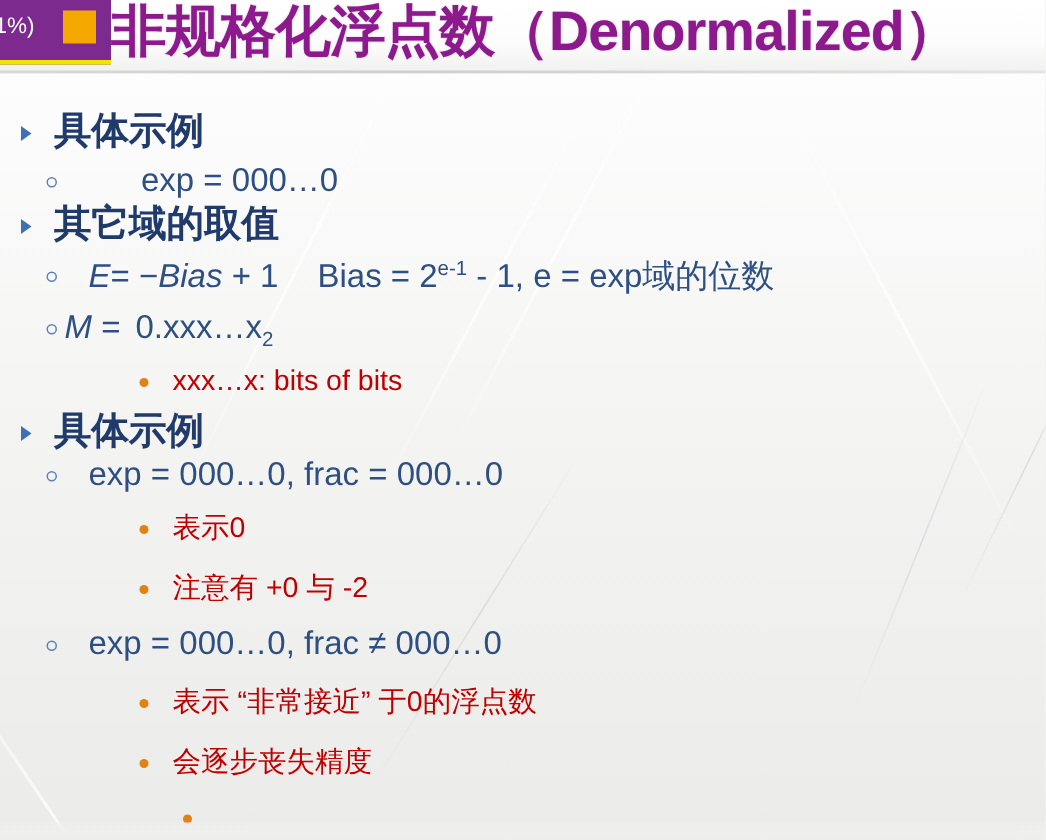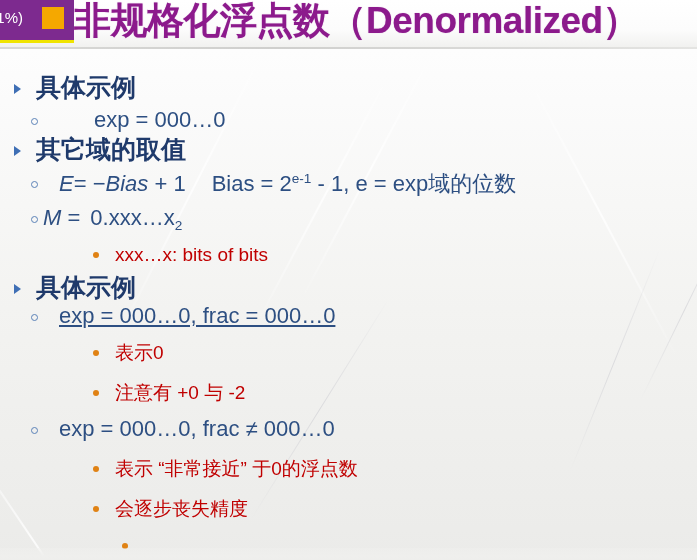--- a/index.html
+++ b/index.html
@@ -217,21 +217,21 @@
       <span class="txt">xxx…x: bits of bits</span>
     </div>
 
     <div class="row lvl1" style="left:14px; top:226px;">
       <span class="bullet1"></span>
       <span class="txt">具体示例</span>
     </div>
 
     <div class="row lvl2" style="left:31px; top:256px;">
       <span class="bullet2"></span>
-      <span class="txt" style="left:28px;text-decoration:underline;">exp = 000…0, frac = 000…0</span>
+      <span class="txt" style="left:28px;">exp = 000…0, frac = 000…0</span>
     </div>
 
     <div class="row lvl3" style="left:93px; top:294px;">
       <span class="bullet3"></span>
       <span class="txt">表示0</span>
     </div>
 
     <div class="row lvl3" style="left:93px; top:334px;">
       <span class="bullet3"></span>
       <span class="txt">注意有 +0 与 -2</span>

